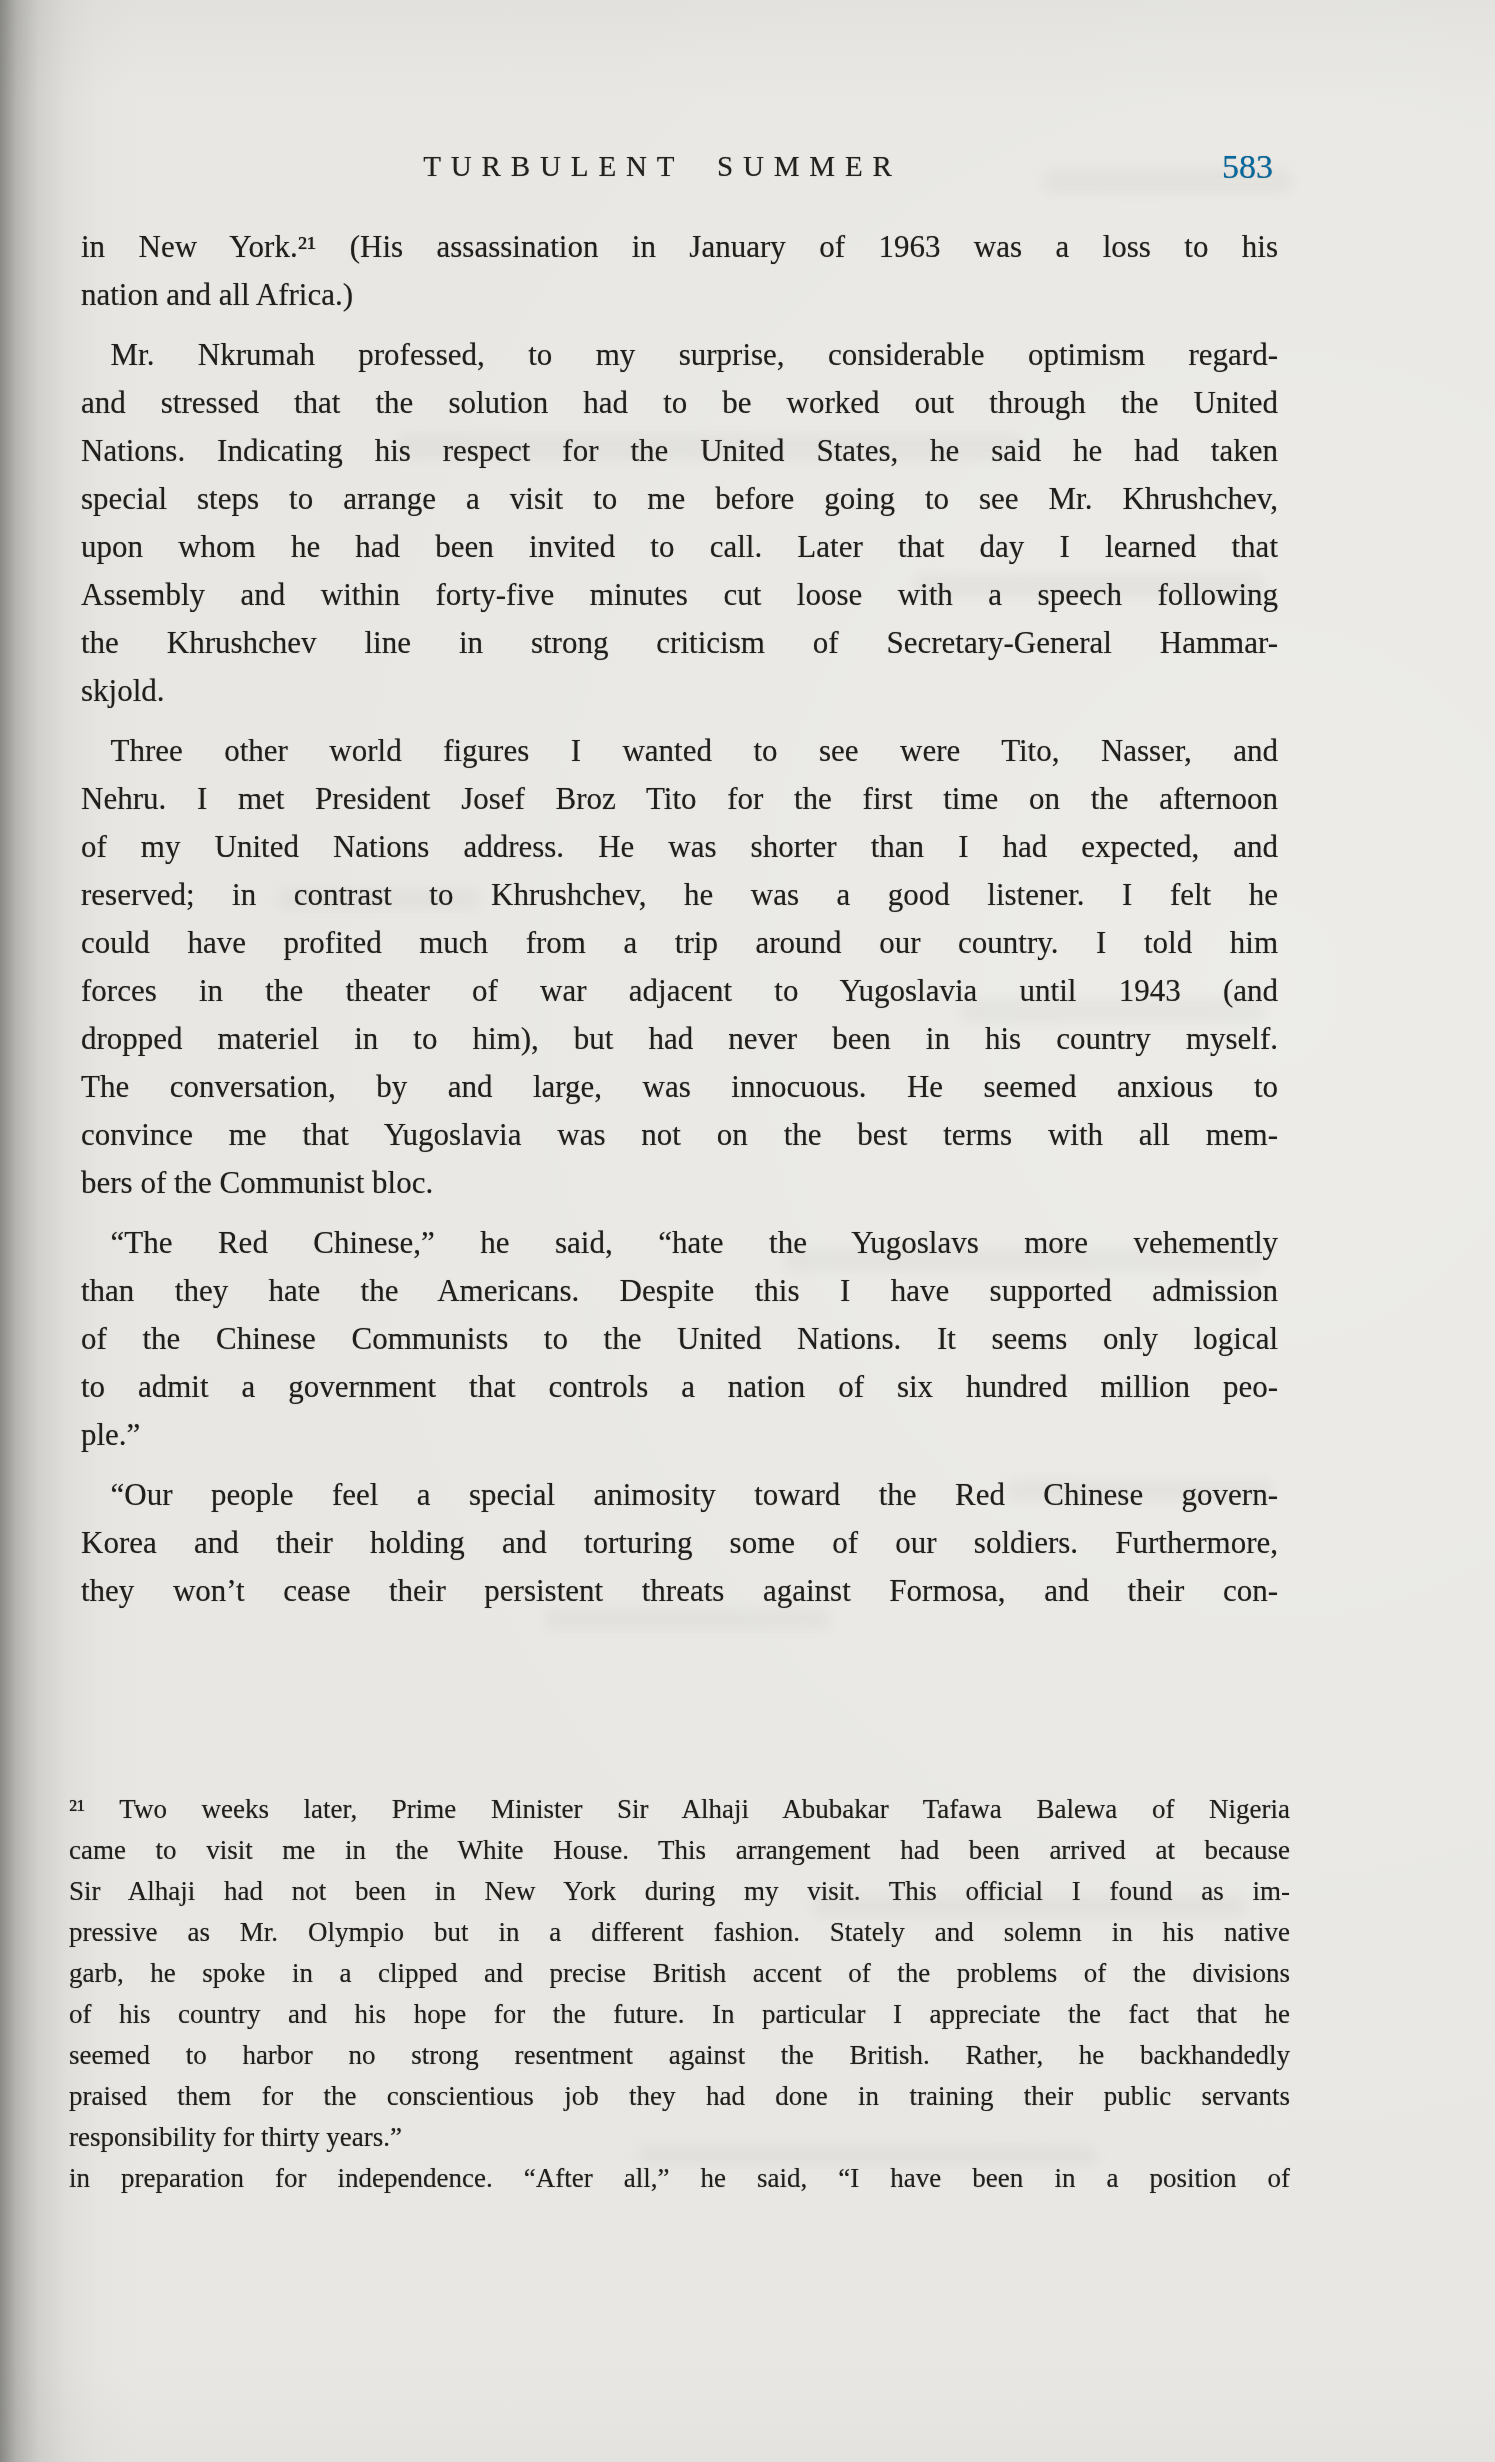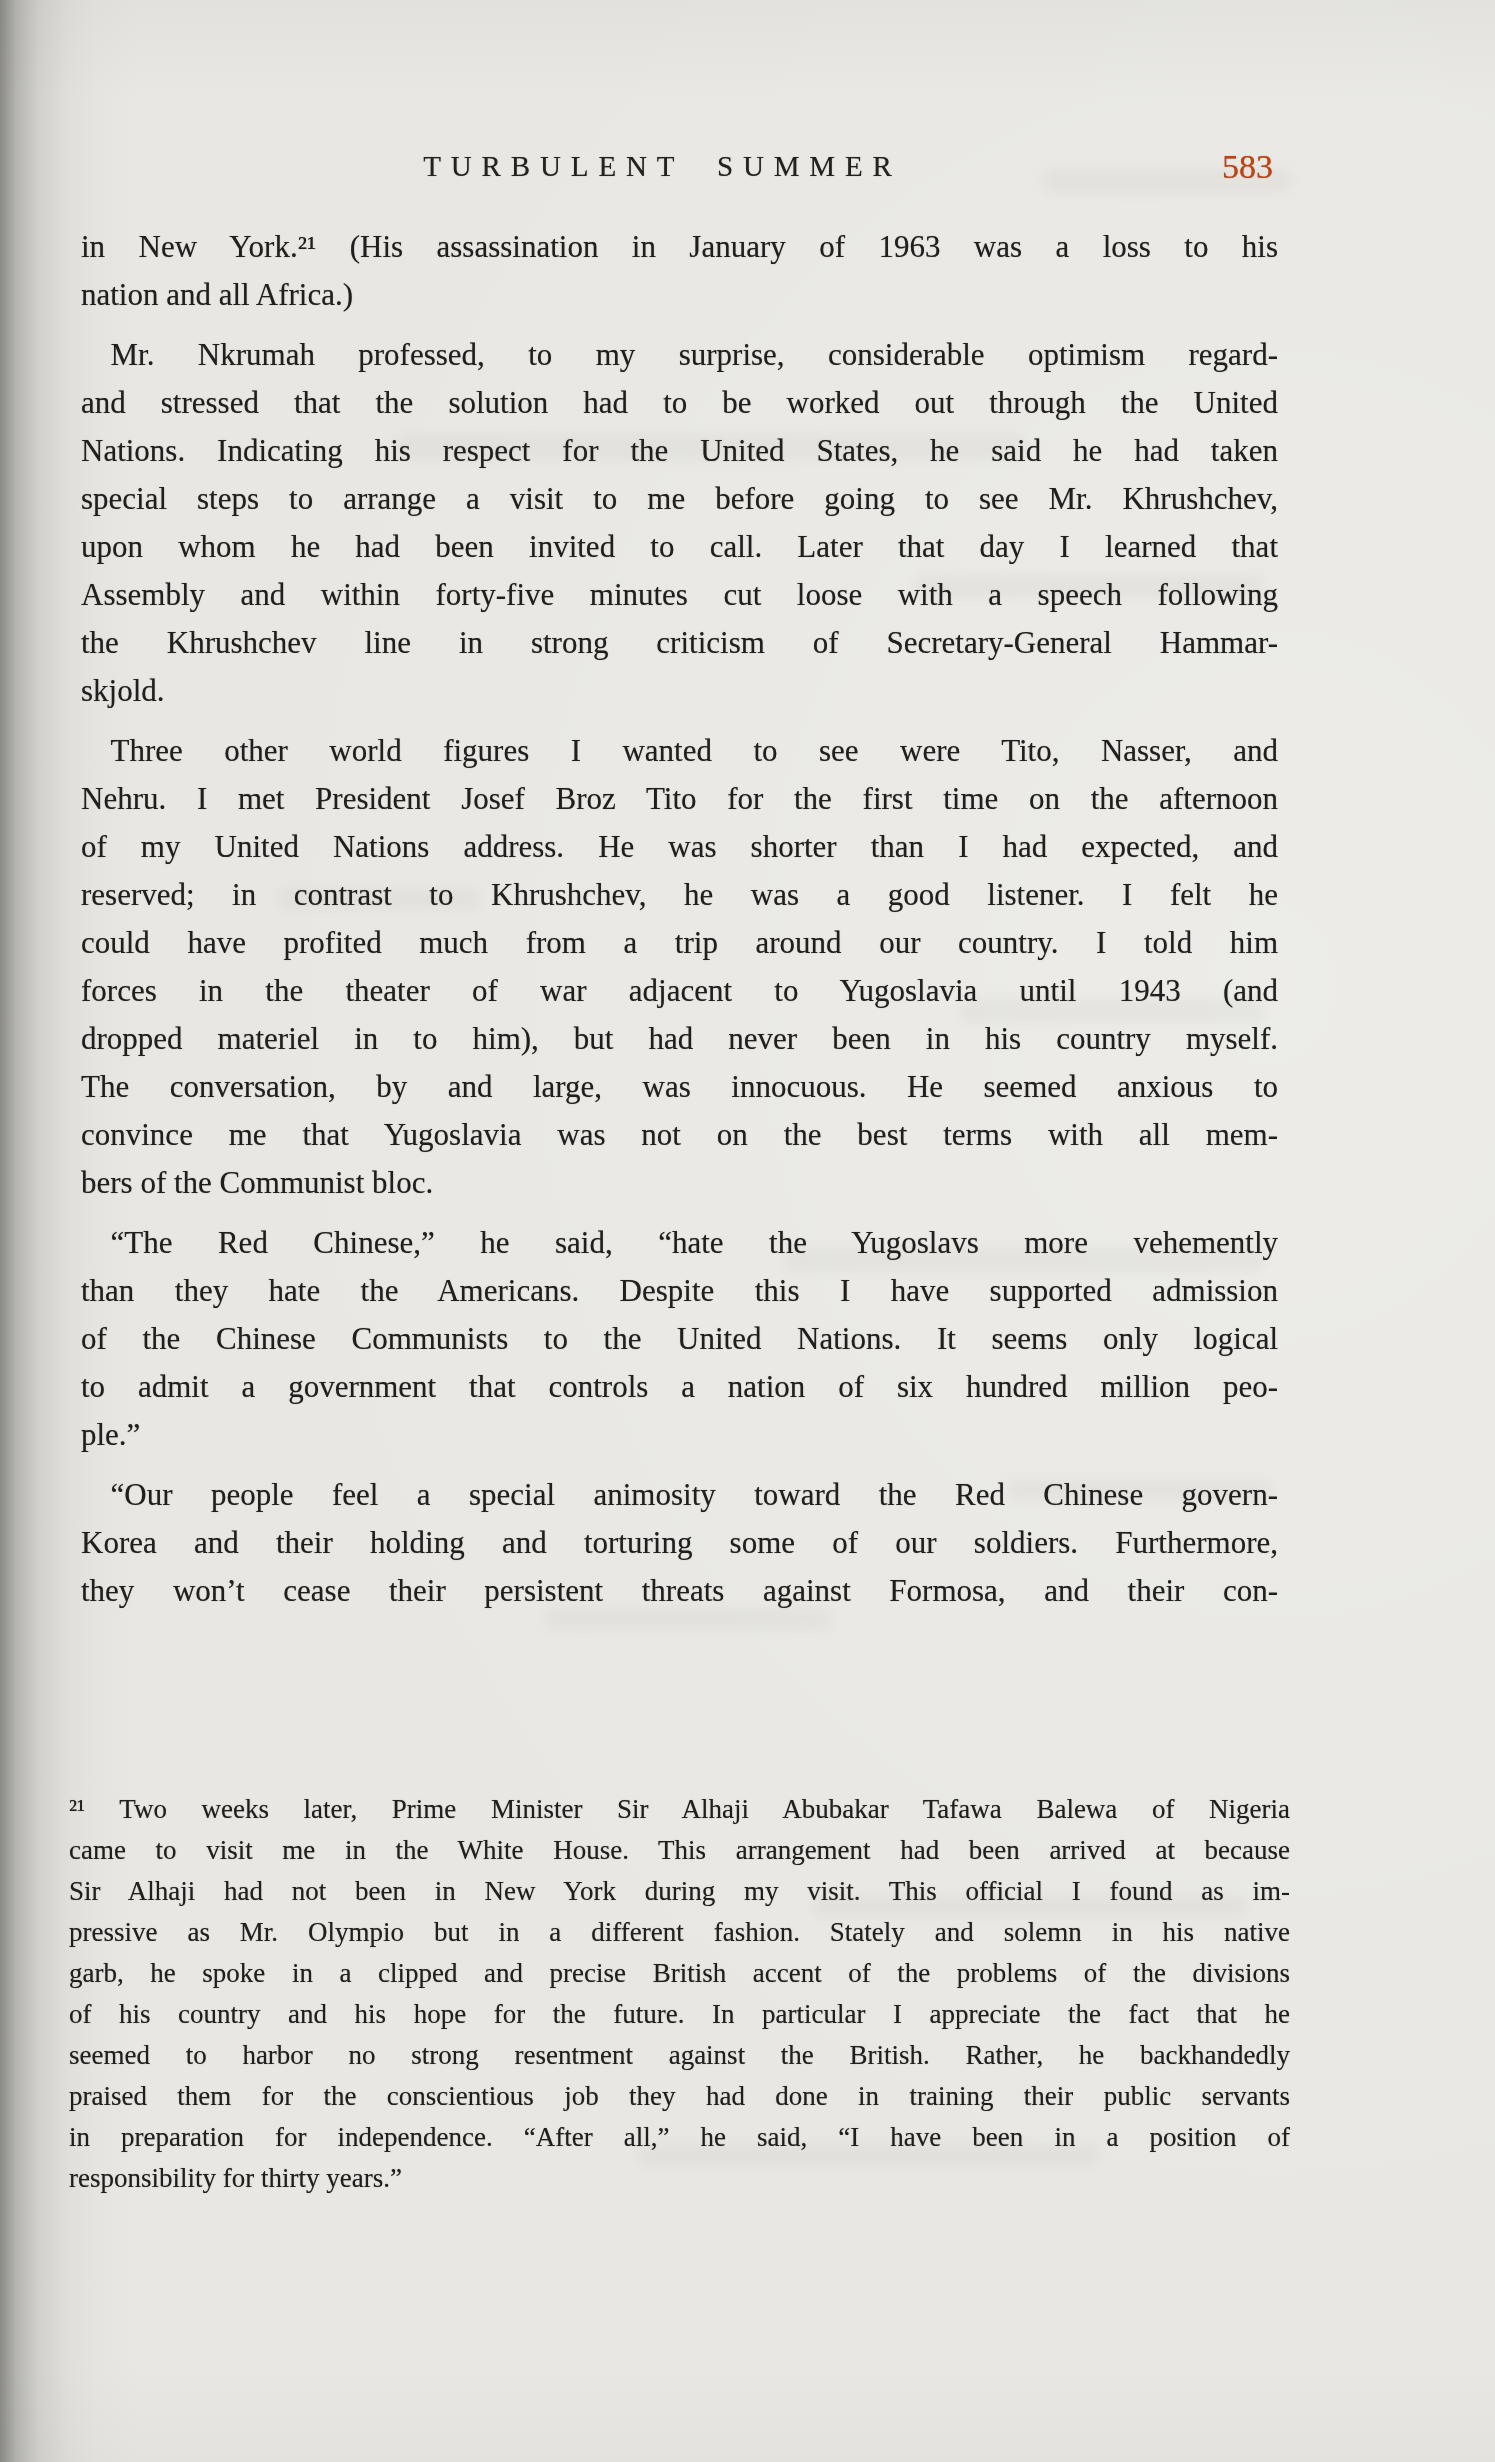--- a/index.html
+++ b/index.html
@@ -39,21 +39,21 @@
   }
   .running-title {
     position: absolute; left: 50%; transform: translateX(-50%);
     top: 1.8px;
     font-size: 29px; letter-spacing: 0.34em; word-spacing: 0.55em;
     color: #23221f; white-space: nowrap;
     text-shadow: 0 0 0.9px rgba(35,34,31,0.55);
   }
   .page-number {
     position: absolute; right: 0; top: 0;
-    font-size: 34px; color: #c2410c;
+    font-size: 34px; color: #0369a1;
     text-shadow: 0 0 0.9px rgba(35,34,31,0.55);
   }
   .body-text {
     position: absolute; top: 211px; left: 69px; width: 1221px;
     font-size: 31px; line-height: 48px;
     text-shadow: 0 0 0.9px rgba(32,31,29,0.5);
   }
   .footnote-text {
     position: absolute; top: 1789px; left: 69px; width: 1221px;
     font-size: 27px; line-height: 41px;
@@ -131,16 +131,16 @@
 
 <div class="footnote-text">
     <div class="line jl">²¹ Two weeks later, Prime Minister Sir Alhaji Abubakar Tafawa Balewa of Nigeria</div>
     <div class="line jl">came to visit me in the White House. This arrangement had been arrived at because</div>
     <div class="line jl">Sir Alhaji had not been in New York during my visit. This official I found as im-</div>
     <div class="line jl">pressive as Mr. Olympio but in a different fashion. Stately and solemn in his native</div>
     <div class="line jl">garb, he spoke in a clipped and precise British accent of the problems of the divisions</div>
     <div class="line jl">of his country and his hope for the future. In particular I appreciate the fact that he</div>
     <div class="line jl">seemed to harbor no strong resentment against the British. Rather, he backhandedly</div>
     <div class="line jl">praised them for the conscientious job they had done in training their public servants</div>
+    <div class="line">responsibility for thirty years.”</div>
     <div class="line jl">in preparation for independence. “After all,” he said, “I have been in a position of</div>
-    <div class="line">responsibility for thirty years.”</div>
   </div>
 
 
 </body></html>

